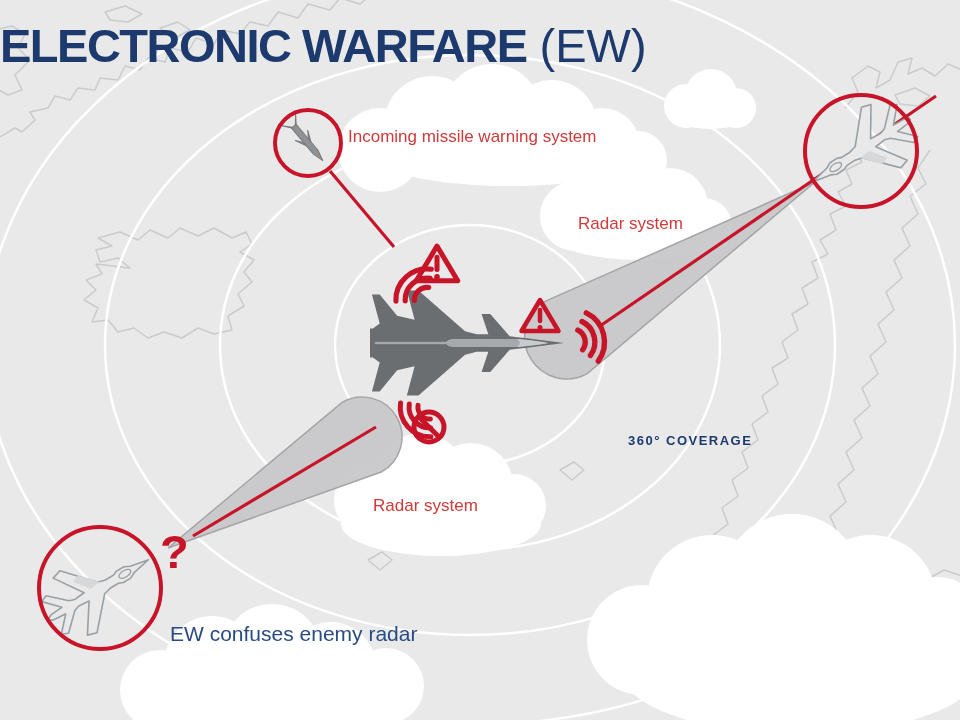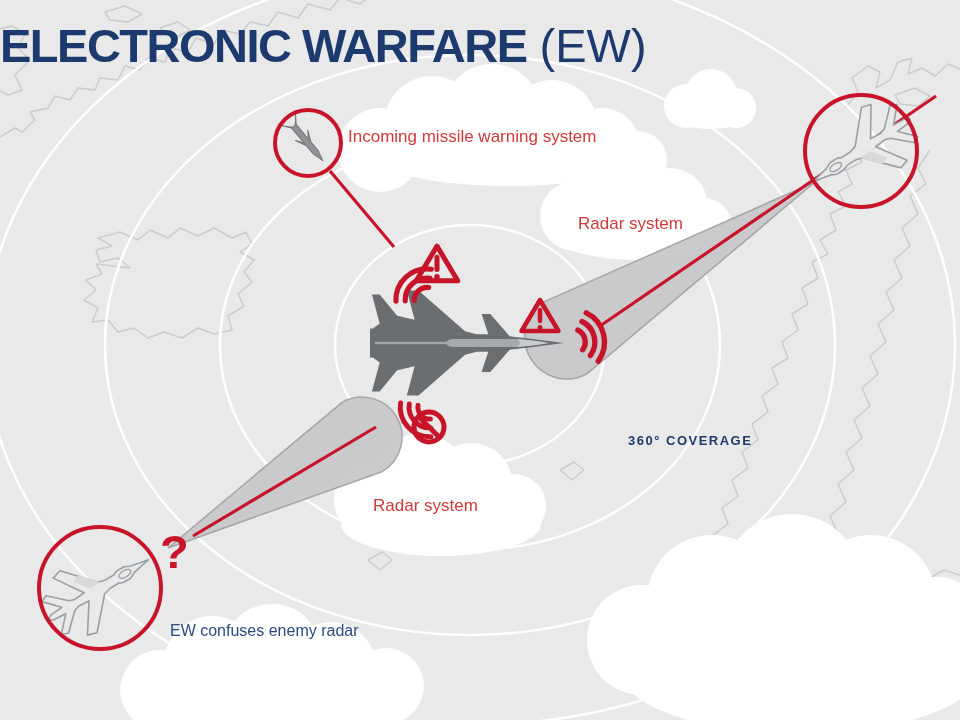--- a/index.html
+++ b/index.html
@@ -15,21 +15,21 @@
   }
   svg.scene{position:absolute;inset:0}
   .map{fill:none;stroke:var(--map-line);stroke-width:1.5;stroke-linejoin:round}
   .ring{fill:none;stroke:#ffffff;stroke-width:2.5}
   .cloud{fill:var(--cloud-white)}
   .cone{fill:var(--cone-gray);fill-opacity:.93;stroke:#a5a5a7;stroke-width:1.5}
   .red-line{stroke:var(--accent-red);stroke-width:3.2;fill:none}
   .red-ring{fill:none;stroke:var(--accent-red);stroke-width:4}
   .txt{position:absolute;white-space:nowrap}
   .callout-red{color:var(--label-red);font-size:17px}
-  .callout-navy{color:var(--navy-text);font-size:16px}
+  .callout-navy{color:var(--navy-text);font-size:21px}
   .coverage{color:var(--navy);font-size:13px;font-weight:700;letter-spacing:1.5px}
   .qmark{color:var(--accent-red);font-size:47px;font-weight:700}
   .title{
     position:absolute;top:22px;left:0;width:100%;text-align:left;
     color:var(--navy);font-size:47px;font-weight:700;letter-spacing:-1.5px;line-height:1;
   }
   .title .thin{font-weight:400;letter-spacing:0}
 </style>
 </head>
 <body>

